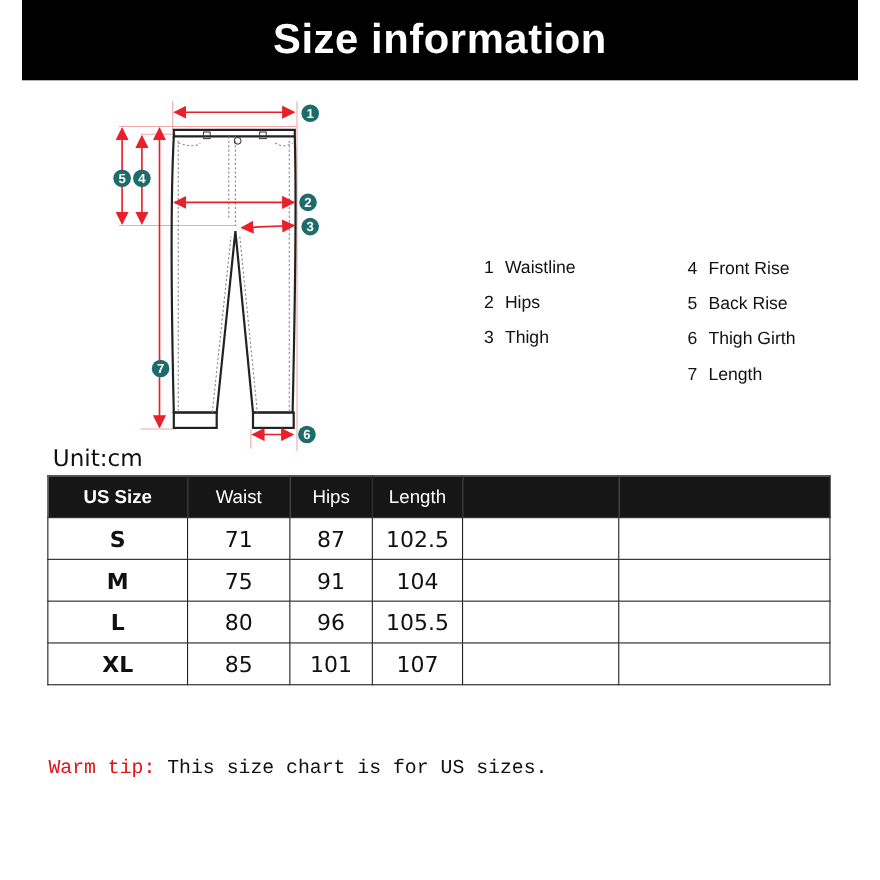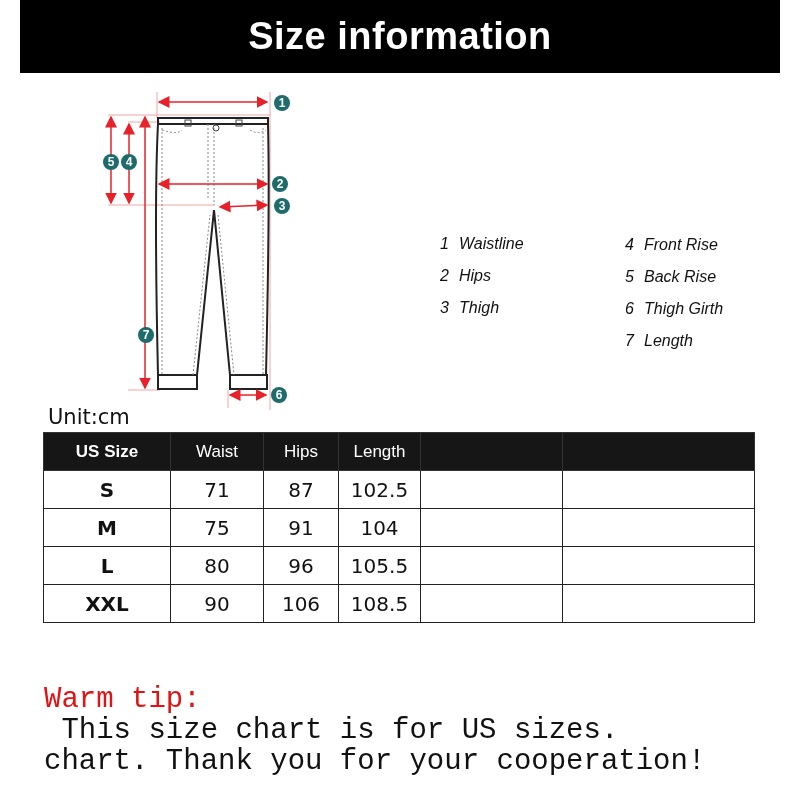--- a/index.html
+++ b/index.html
@@ -1,29 +1,29 @@
 <!DOCTYPE html>
 <html><head>
 <meta charset="utf-8">
 <style>
   html, body { margin:0; padding:0; background:#ffffff; }
   body { width:800px; height:800px; position:relative; overflow:hidden; font-family:"Liberation Sans", sans-serif; }
   .title-bar { position:absolute; left:20px; top:0; width:760px; height:73px; background:#000; color:#fff; display:flex; align-items:center; justify-content:center; font-size:38px; font-family:"Liberation Sans", sans-serif; letter-spacing:0.5px;font-weight:bold; }
   .diagram { position:absolute; left:95px; top:85px; width:215px; height:330px; }
   .legend { position:absolute; font-size:16px; color:#111; }
-  .legend-item { position:absolute; white-space:nowrap;font-style:italic; }
+  .legend-item { position:absolute; white-space:nowrap; }
   .legend-num { display:inline-block; width:19px; }
   .unit { position:absolute; left:48px; top:405px; font-size:21px; color:#111; font-family:"DejaVu Sans", sans-serif;text-align:center; }
   table.size-table { position:absolute; left:43px; top:432px; border-collapse:collapse; font-family:"DejaVu Sans", sans-serif; }
   table.size-table td, table.size-table th { border:1.5px solid #222; padding:0; text-align:center; }
   table.size-table th { background:#161616; color:#fff; font-weight:normal; font-family:"Liberation Sans", sans-serif; font-size:17px; height:37px; border-color:#333;margin-top:47px; }
   table.size-table th.bold { font-weight:bold; }
   table.size-table td { height:37px; font-size:20px; color:#111; }
   table.size-table td.size { font-weight:bold; }
-  .tip { position:absolute; left:44px; top:684px; width:720px; font-family:"Liberation Mono", monospace; font-size:29px; line-height:31px; color:#111; }
+  .tip { position:absolute; left:44px; top:684px; width:720px; font-family:"Liberation Mono", monospace; font-size:18px; line-height:31px; color:#111; }
   .tip .warm { color:#e01414; }
 </style>
 </head>
 <body>
 
 <div class="title-bar">
   <span>Size information</span>
 </div>
 
 <svg class="diagram" viewBox="95 85 215 330" width="215" height="330">
@@ -172,26 +172,25 @@
     </tr>
     <tr>
       <td class="size">L</td>
       <td>80</td>
       <td>96</td>
       <td>105.5</td>
       <td></td>
       <td></td>
     </tr>
     <tr>
-      <td class="size">XXL</td>
-      <td>90</td>
-      <td>106</td>
-      <td>108.5</td>
+      <td class="size">XL</td>
+      <td>85</td>
+      <td>101</td>
+      <td>107</td>
       <td></td>
       <td></td>
     </tr>
   </tbody>
 </table>
 
 <div class="tip">
   <div><span class="warm">Warm tip:</span><span style="white-space:pre"> This size chart is for US sizes.</span></div>
-  <div>chart. Thank you for your cooperation!</div>
 </div>
 
 </body></html>

